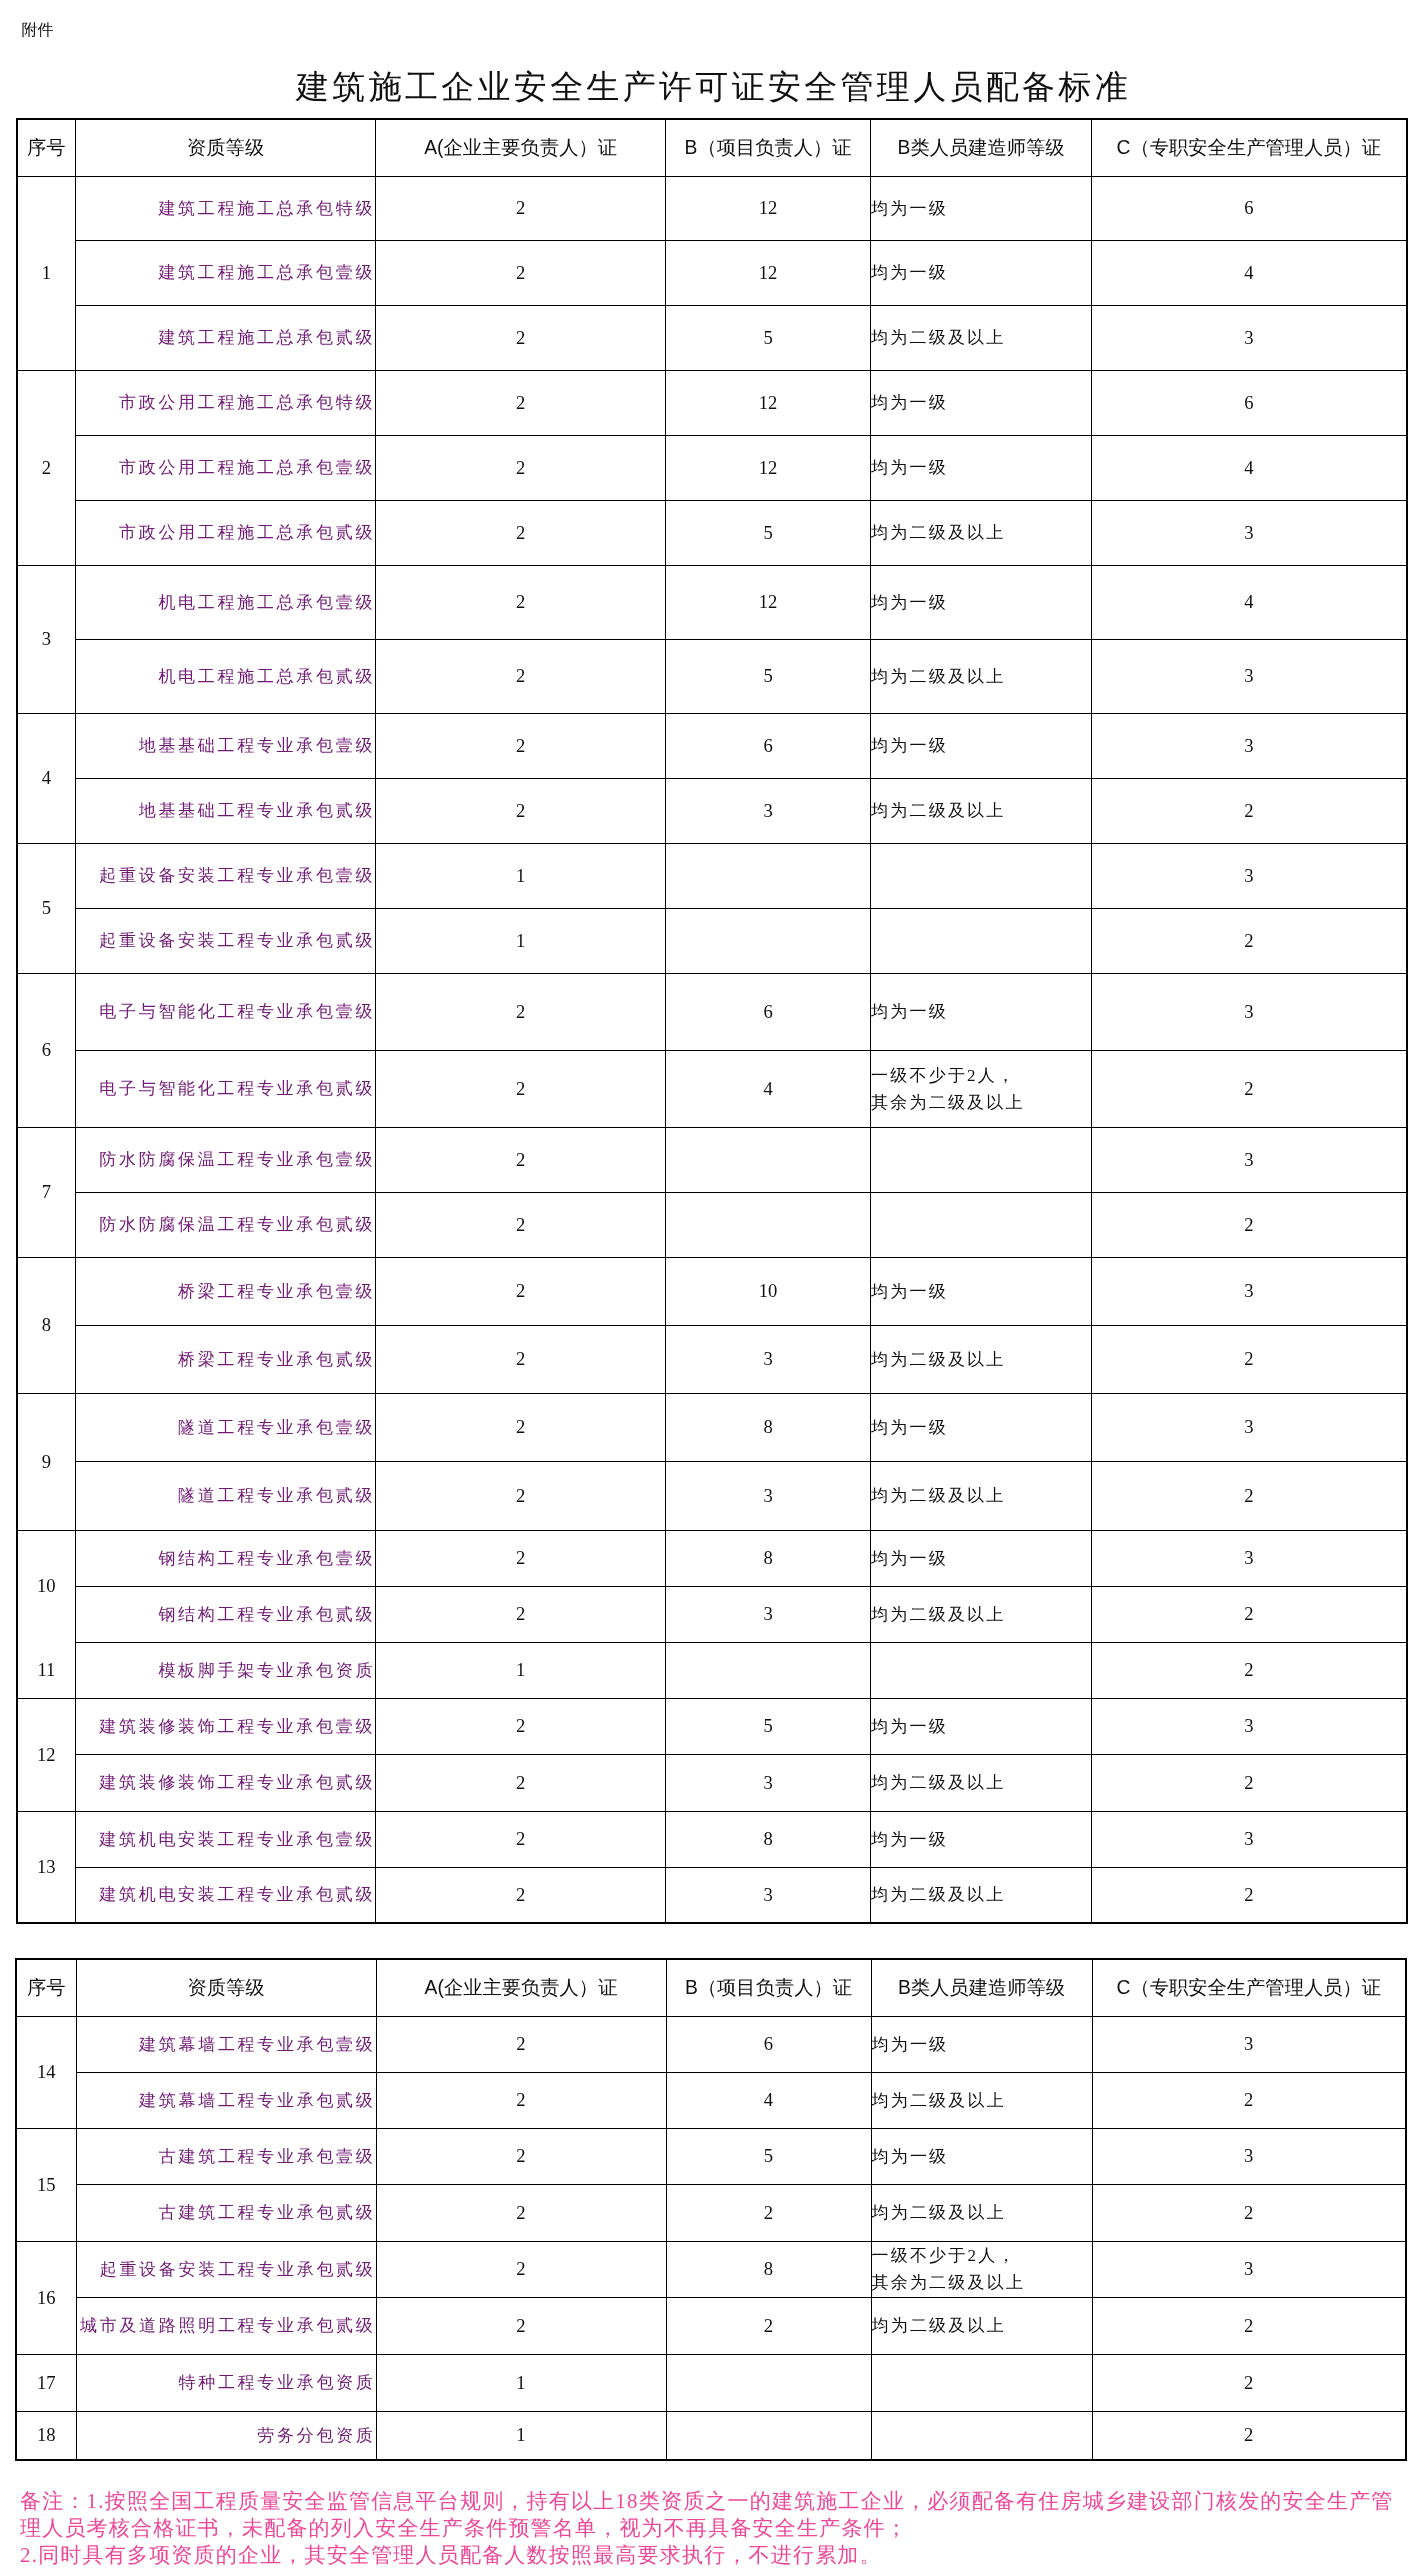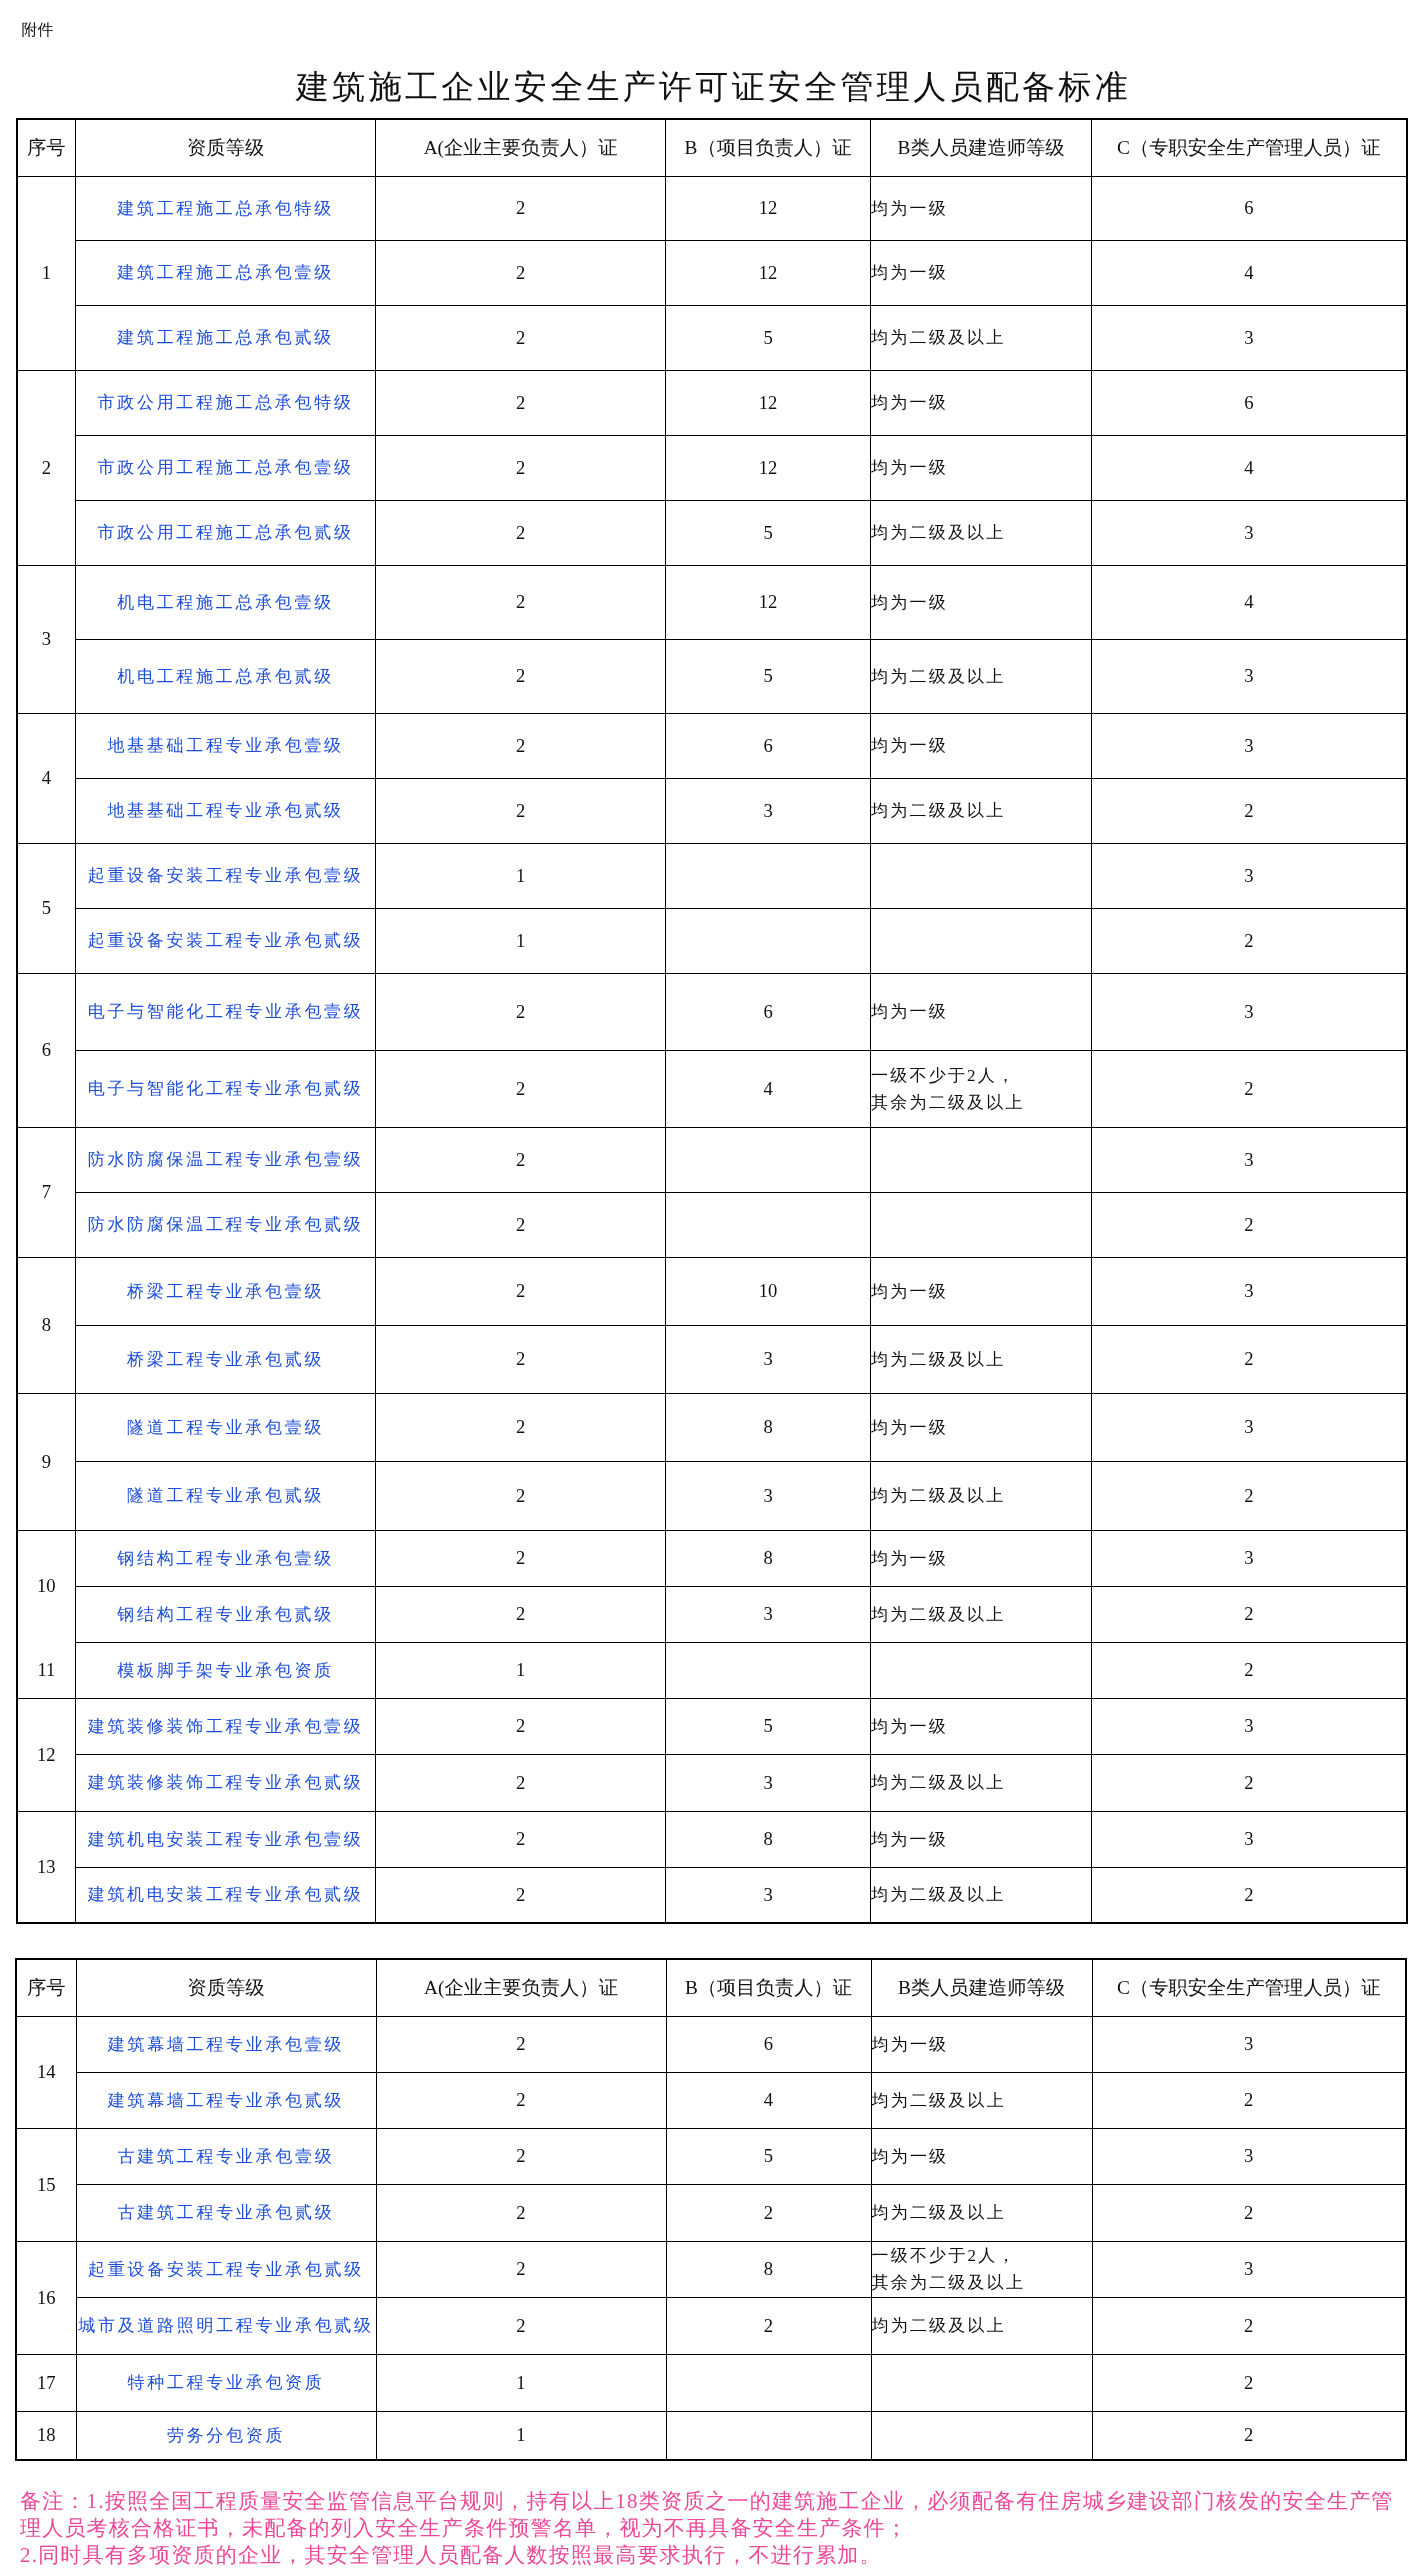--- a/index.html
+++ b/index.html
@@ -18,34 +18,34 @@
   table.std {
     position: absolute; border-collapse: collapse; table-layout: fixed;
     width: 1391px; border: 2.2px solid #000;
   }
   table.t1 { left: 15.6px; top: 118px; }
   table.t2 { left: 15px; top: 1958px; }
   table.std th, table.std td {
     border: 1.5px solid #000; padding: 0; vertical-align: middle; overflow: hidden;
   }
   table.std th {
-    font-family: Liberation Serif, serif;
+    font-family: Liberation Sans, sans-serif;
     font-size: 19.3px; font-weight: normal; text-align: center; color: #111;
     line-height: 24px; white-space: nowrap;
   }
   td.seq, td.num {
     text-align: center;
     font-family: "Liberation Serif", "DejaVu Serif", serif;
     font-size: 18.6px; color: #111;
   }
   td.qual {
-    text-align: center;
+    text-align: right;
     font-family: "Liberation Serif", "DejaVu Serif", serif;
     font-size: 17px; letter-spacing: 2.7px; line-height: 23px;
-    padding: 0 9px; color: #1d4ed8;
+    padding: 0 9px; color: #701a75;
   }
   td.lvl {
     text-align: left;
     font-family: "Liberation Serif", "DejaVu Serif", serif;
     font-size: 17px; letter-spacing: 2.2px; line-height: 27px;
     padding-left: 6px; white-space: pre-line; color: #111;
   }
   td.seq.no-bottom { border-bottom-style: hidden; }
   td.seq.no-top { border-top-style: hidden; margin-left: 24px; }
   .notes {

